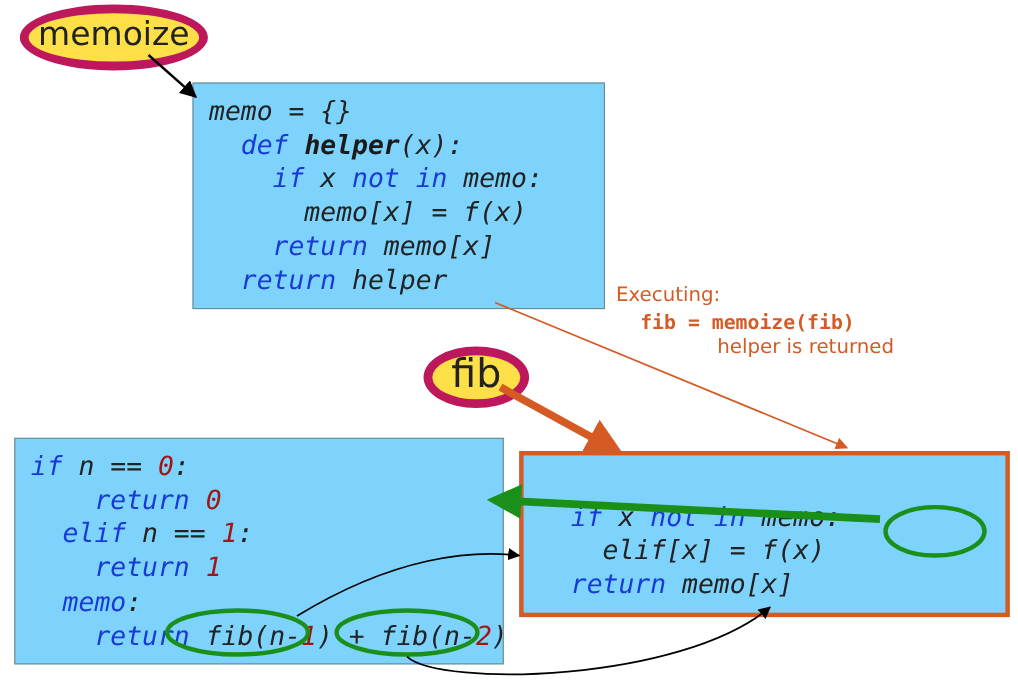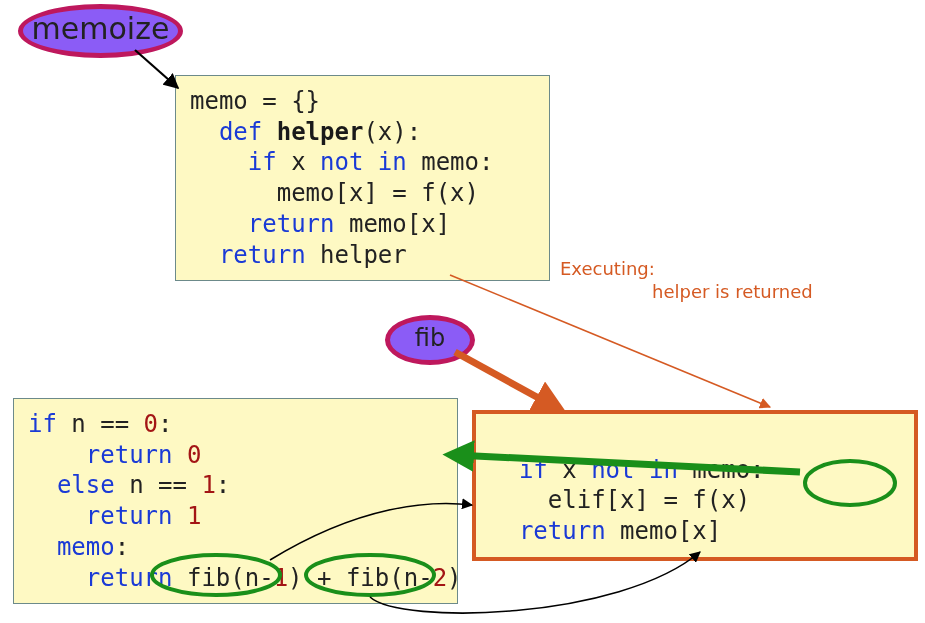--- a/index.html
+++ b/index.html
@@ -13,50 +13,51 @@
   }
   .stage {
     position: relative;
     width: 925px;
     height: 623px;
   }
 
   
   .bubble {
     position: absolute;
-    background: #8b5cf6;
-    border: 5px solid #be185d;
+    background: #fde047;
+    border: 8px solid #be185d;
     border-radius: 50% / 50%;
     text-align: center;
     color: #222;
   }
   .bubble.memoize {
     left: 18px; top: 4px;
     width: 155px; height: 44px;
     line-height: 40px;
     font-size: 30px;
   }
   .bubble.fib {
     left: 385px; top: 315px;
     width: 80px; height: 40px;
     line-height: 36px;
-    font-size: 24px;
+    font-size: 36px;
   }
 
   
   .codebox {
     position: absolute;
-    background: #fef9c3;
+    background: #7dd3fc;
     border: 1px solid #6c8a8a;
     padding: 10px 14px 10px 14px;
     font-family: "DejaVu Sans Mono", Consolas, monospace;
     font-size: 24px;
     line-height: 1.28;
     white-space: pre;
     color: #222;
+    font-style: italic;
   }
   .codebox.memo-def {
     left: 175px; top: 75px;
     width: 345px;
   }
   .codebox.fib-def {
     left: 13px; top: 398px;
     width: 415px;
   }
   .codebox.helper-inst {
@@ -115,32 +116,33 @@
 
   <div class="codebox memo-def"><span class="id">memo</span><span> = {}</span>
   <span class="kw">def</span> <span class="fn">helper</span><span>(x):</span>
     <span class="kw">if</span><span> x </span><span class="kw">not in</span><span> memo:</span>
       <span>memo[x] = f(x)</span>
     <span class="kw">return</span><span> memo[x]</span>
   <span class="kw">return</span><span> helper</span></div>
 
   <div class="codebox fib-def"><span class="kw">if</span><span> n == </span><span class="num">0</span><span>:</span>
     <span class="kw">return</span><span> </span><span class="num">0</span>
-  <span class="kw">else</span><span> n == </span><span class="num">1</span><span>:</span>
+  <span class="kw">elif</span><span> n == </span><span class="num">1</span><span>:</span>
     <span class="kw">return</span><span> </span><span class="num">1</span>
   <span class="kw">memo</span><span>:</span>
     <span class="kw">return</span><span> fib(n-</span><span class="num">1</span><span>)</span><span> + </span><span>fib(n-</span><span class="num">2</span><span>)</span></div>
 
   <div class="codebox helper-inst">
   <span class="kw">if</span><span> x </span><span class="kw">not in</span><span> memo:</span>
     <span>elif[x] = </span><span>f(x)</span>
   <span class="kw">return</span><span> memo[x]</span></div>
 
   <div class="exec-note">
     <span>Executing:</span>
+    <span class="code">fib = memoize(fib)</span>
     <span class="sub">helper is returned</span>
   </div>
 
   <svg class="overlay" viewBox="0 0 925 623">
     <defs>
       <marker id="arr-black" viewBox="0 0 10 10" refX="9" refY="5" markerWidth="7" markerHeight="7" orient="auto-start-reverse">
         <path d="M 0 0 L 10 5 L 0 10 z" fill="#000"></path>
       </marker>
       <marker id="arr-orange-thin" viewBox="0 0 10 10" refX="9" refY="5" markerWidth="7" markerHeight="7" orient="auto-start-reverse">
         <path d="M 0 0 L 10 5 L 0 10 z" fill="#d55a23"></path>

